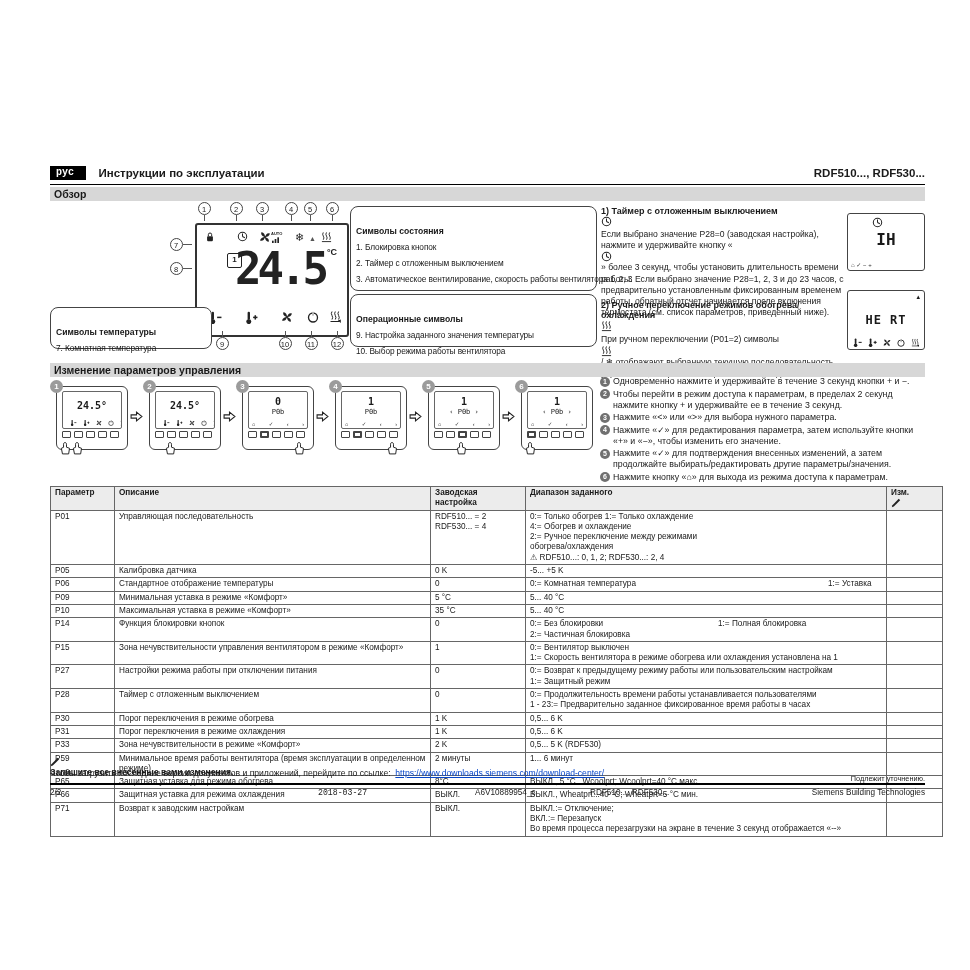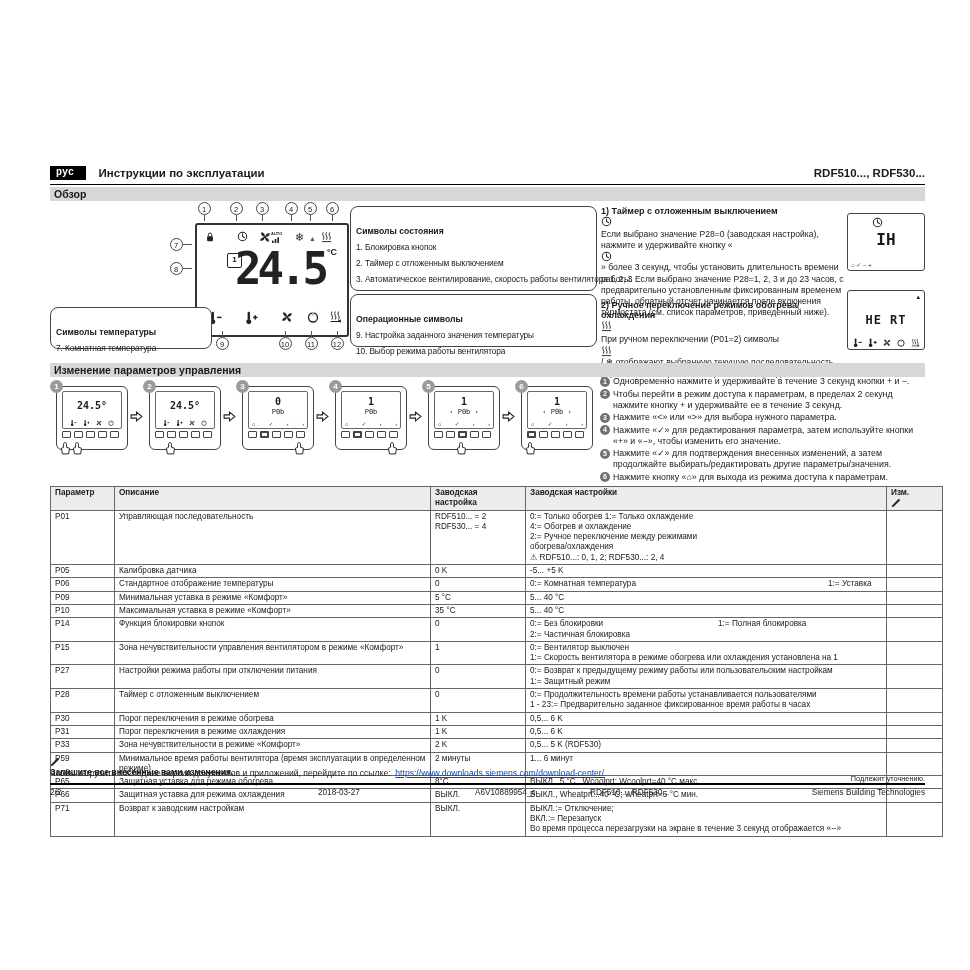--- a/index.html
+++ b/index.html
@@ -576,21 +576,21 @@
       <div class="in-item"><span class="in-b">6</span><span>Нажмите кнопку «⌂» для выхода из режима доступа к параметрам.</span></div>
     </div>
 
 
   <table id="ptable" class="abs">
     <thead>
       <tr>
         <th class="c0">Параметр</th>
         <th class="c1">Описание</th>
         <th class="c2">Заводская настройка</th>
-        <th class="c3">Заводская настройки</th>
+        <th class="c3">Диапазон заданного</th>
         <th class="c4"><span>Изм.</span> <span class="inl-pencil"><svg width="10" height="10" viewBox="0 0 12 12" xmlns="http://www.w3.org/2000/svg">
                 <path d="M1 11L3.4 10.3 11 2.7 9.3 1 1.7 8.6Z" fill="#222"></path>
               </svg></span></th>
       </tr>
     </thead>
     <tbody id="param-rows">
         <tr>
           <td class="c0">P01</td>
           <td class="c1">
             <div>Управляющая последовательность</div>
@@ -809,21 +809,21 @@
   </table>
 
   <div class="abs fnote" style="top:757px;font-weight:bold;"><span class="inl-pencil"><svg width="10" height="10" viewBox="0 0 12 12" xmlns="http://www.w3.org/2000/svg">
           <path d="M1 11L3.4 10.3 11 2.7 9.3 1 1.7 8.6Z" fill="#222"></path>
         </svg></span> <span>Запишите все внесенные вами изменения.</span></div>
   <div class="abs fnote" style="top:768px;"><span>Чтобы загрузить последние версии документов и приложений, перейдите по ссылке:</span>&nbsp;&nbsp;<a id="dl-link" href="#">https://www.downloads.siemens.com/download-center/</a></div>
   <div class="abs" id="tbd" style="top:774px;">Подлежит уточнению.</div>
   <div class="abs" id="foot-rule" style="top:783px;"></div>
   <div class="abs" style="left:50px;top:788px;width:875px;height:12px;">
     <span class="fitem" style="left:0;">2/2</span>
-    <span class="fitem" style="left:268px;">2018-03-27</span>
+    <span class="fitem" style="left:268px;font-family:Liberation Mono, monospace;">2018-03-27</span>
     <span class="fitem" style="left:425px;">A6V10889954_c</span>
     <span class="fitem" style="left:540px;">RDF510..., RDF530...</span>
     <span class="fitem" style="right:0;">Siemens Building Technologies</span>
   </div>
 <div class="co" style="left: 197.5px; top: 202px;">1</div>
     <div class="stub" style="width: 1px; height: 6px; left: 204px; top: 215px;"></div>
     <div class="co" style="left: 229.5px; top: 202px;">2</div>
     <div class="stub" style="width: 1px; height: 6px; left: 236px; top: 215px;"></div>
     <div class="co" style="left: 255.5px; top: 202px;">3</div>
     <div class="stub" style="width: 1px; height: 6px; left: 262px; top: 215px;"></div>

